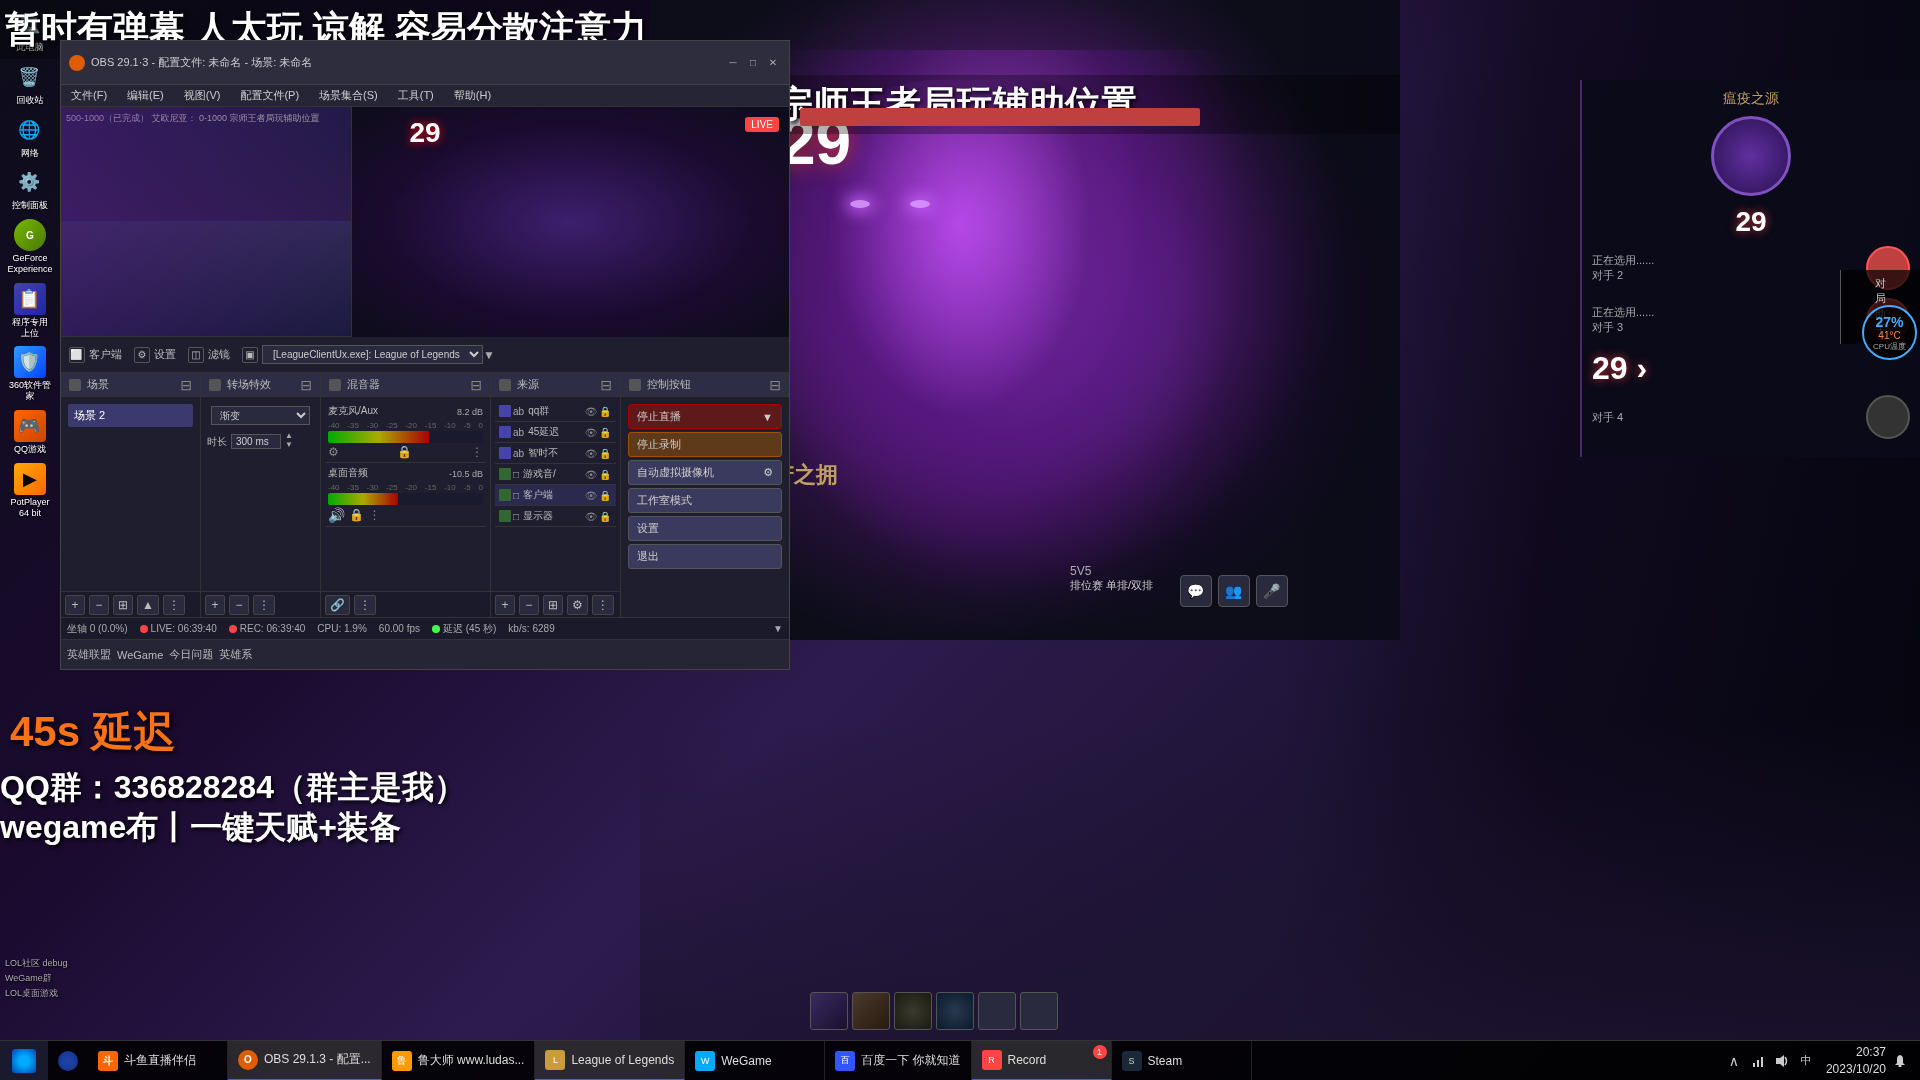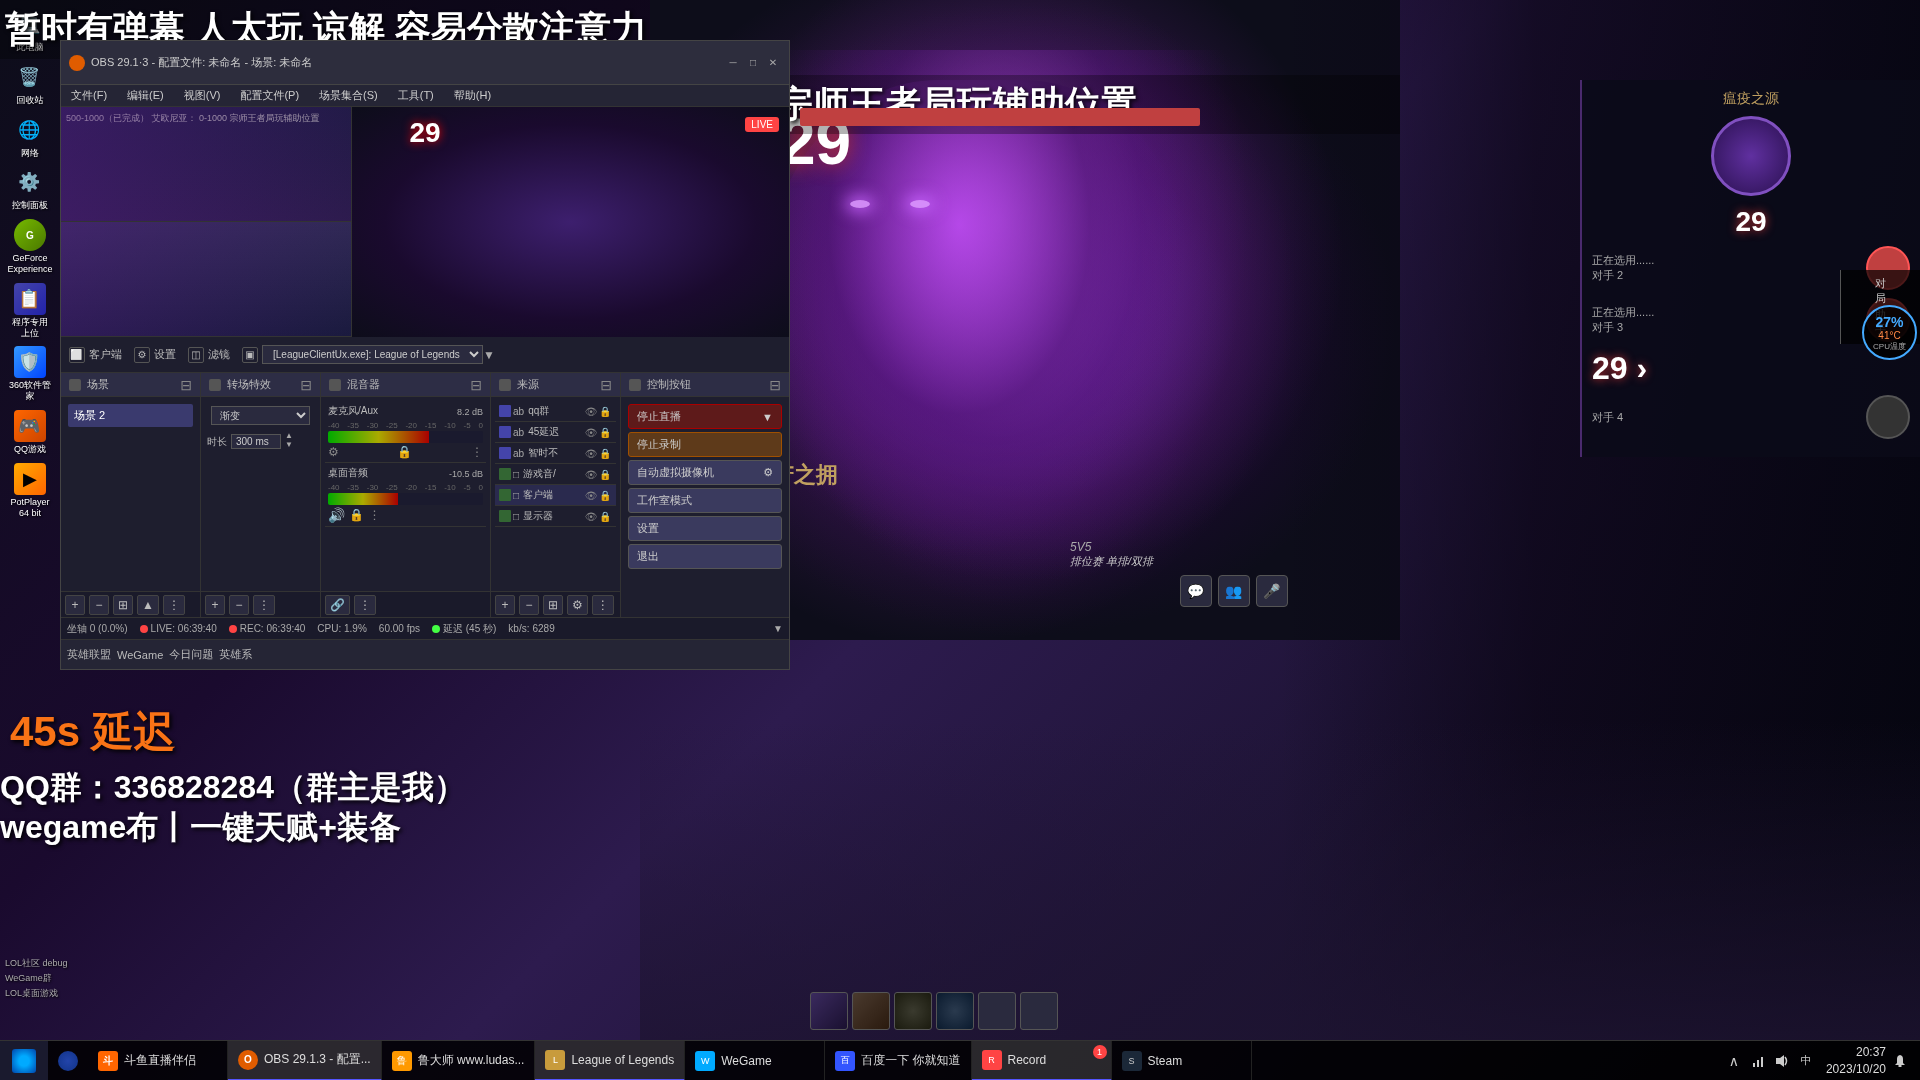--- a/index.html
+++ b/index.html
@@ -611,26 +611,25 @@
     .item-icon {
       width: 38px; height: 38px;
       background: #2a2a3e;
       border: 1px solid #555;
       border-radius: 3px;
     }
 
     
     #svs-text {
       position: absolute;
-      top: 540px;
+      top: 564px;
       left: 1070px;
       color: #fff;
       font-size: 13px;
       z-index: 8;
-      font-style: italic;
     }
 
     
     #chat-icons {
       position: absolute;
       top: 575px;
       left: 1180px;
       display: flex;
       gap: 6px;
       z-index: 8;

